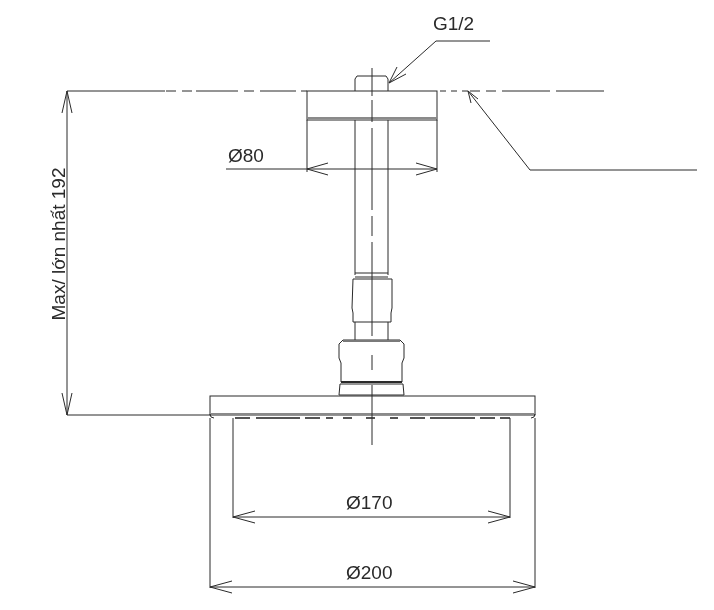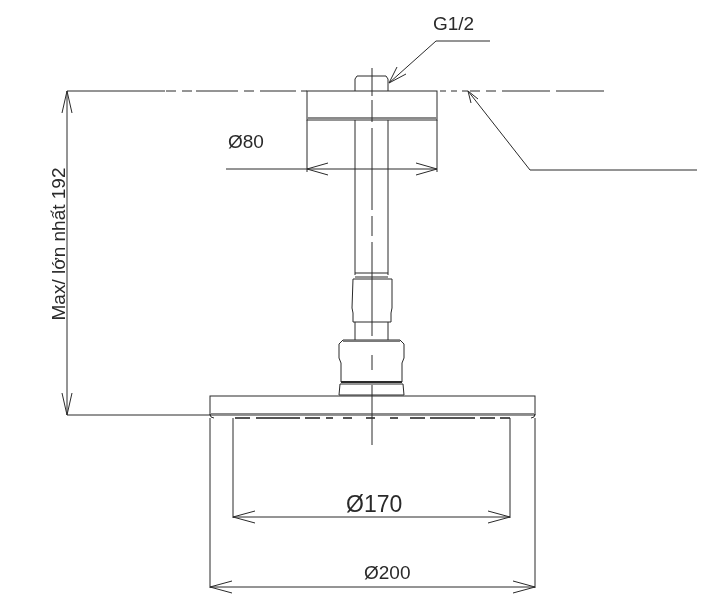--- a/index.html
+++ b/index.html
@@ -135,17 +135,17 @@
         <line x1="210" y1="587" x2="535" y2="587"></line>
         <line x1="210" y1="587" x2="232" y2="581"></line>
         <line x1="210" y1="587" x2="232" y2="593"></line>
         <line x1="535" y1="587" x2="513" y2="581"></line>
         <line x1="535" y1="587" x2="513" y2="593"></line>
       </g>
     </g>
   </svg>
 
   <div class="lbl" style="left:433px; top:14px; font-size:19px;">G1/2</div>
-  <div class="lbl" style="left:228px; top:132px; font-size:19px;">Ø80</div>
-  <div class="lbl" style="left:346px; top:493px; font-size:23px;">Ø170</div>
-  <div class="lbl" style="left:346px; top:563px; font-size:19px;margin-left:18px;">Ø200</div>
+  <div class="lbl" style="left:228px; top:146px; font-size:19px;">Ø80</div>
+  <div class="lbl" style="left:346px; top:493px; font-size:19px;">Ø170</div>
+  <div class="lbl" style="left:346px; top:563px; font-size:19px;">Ø200</div>
   <div class="lbl" style="left:-36px; top:234px; font-size:19px; width:190px; text-align:center; transform: rotate(-90deg); transform-origin: 95px 10px;">Max/ lớn nhất 192</div>
 </div>
 
 </body></html>

